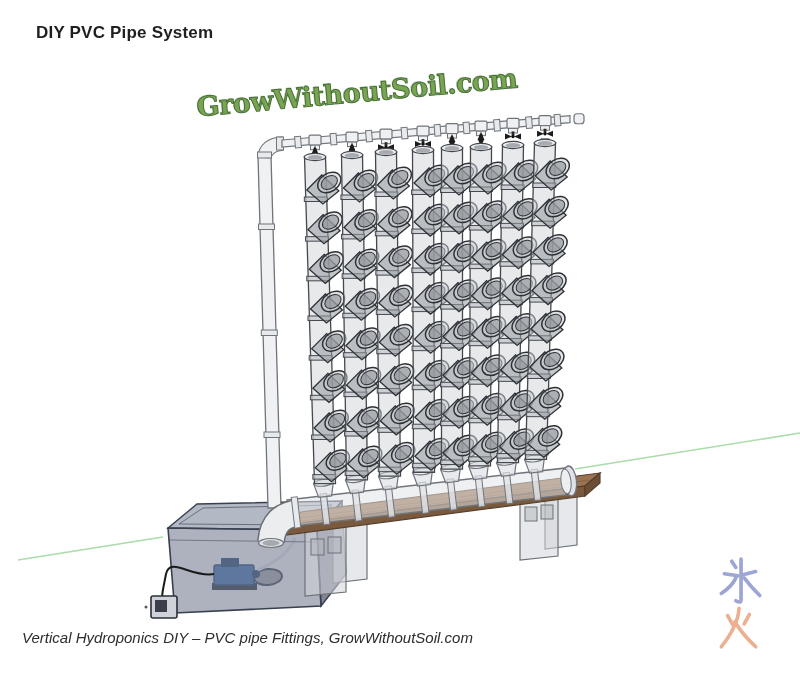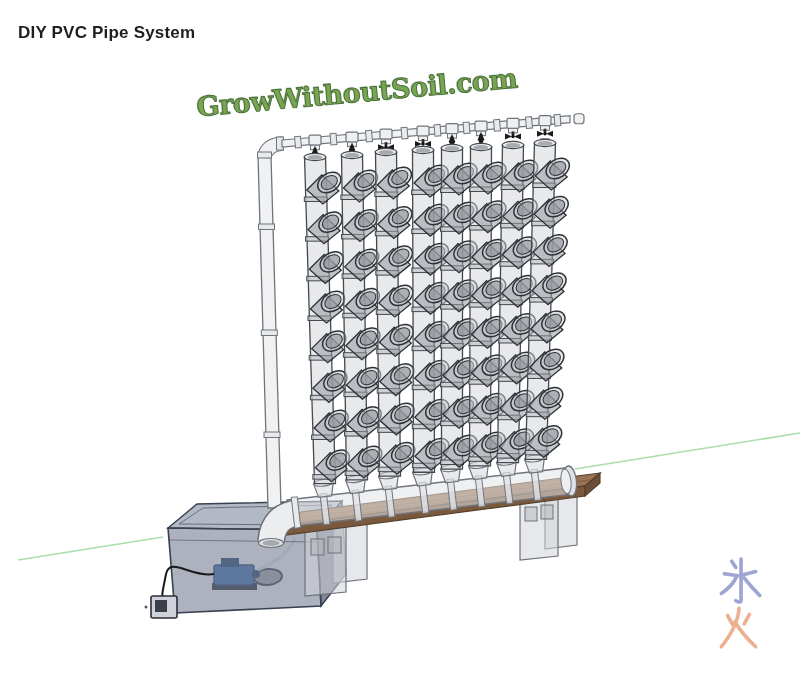--- a/index.html
+++ b/index.html
@@ -1,19 +1,19 @@
 <!DOCTYPE html>
 <html><head>
 <meta charset="utf-8">
 <style>
   html,body{margin:0;padding:0;background:#fff;}
   #stage{position:relative;width:800px;height:677px;background:#ffffff;overflow:hidden;
          font-family:"Liberation Sans",sans-serif;}
   #diagram-svg{position:absolute;left:0;top:0;}
-  .page-title{position:absolute;left:18px;top:23px;font-size:17px;font-weight:bold;
+  .page-title{position:absolute;left:36px;top:23px;font-size:17px;font-weight:bold;
               color:#1f1f1f;letter-spacing:.2px;}
   .site-watermark{position:absolute;left:196px;top:78px;width:300px;text-align:center;
               transform:rotate(-5.2deg);font-family:"DejaVu Serif",serif;font-weight:bold;
               font-size:27px;letter-spacing:-0.5px;color:#79a553;
               -webkit-text-stroke:1px #456f35;
               text-shadow:1px 1px 0 rgba(255,255,255,0.45), -1px -1px 0 rgba(60,95,40,0.25);}
   .image-caption{position:absolute;left:22px;top:629px;font-size:15px;font-style:italic;
               color:#2d2d2d;}
 </style>
 </head>
@@ -481,13 +481,14 @@
       </g>
       <g transform="translate(712,602) scale(0.52)" aria-label="火">
         <path d="M30,26 L40,44" fill="none" stroke="#ecb090" stroke-width="7" stroke-linecap="round"></path>
         <path d="M72,24 L62,42" fill="none" stroke="#ecb090" stroke-width="7" stroke-linecap="round"></path>
         <path d="M52,12 Q50,46 18,86" fill="none" stroke="#ecb090" stroke-width="7" stroke-linecap="round"></path>
         <path d="M44,38 Q58,62 84,86" fill="none" stroke="#ecb090" stroke-width="7" stroke-linecap="round"></path>
       </g>
     </svg>
   <div class="page-title">DIY PVC Pipe System</div>
   <div class="site-watermark">GrowWithoutSoil.com</div>
+  <div class="image-caption">Vertical Hydroponics DIY – PVC pipe Fittings, GrowWithoutSoil.com</div>
 </div>
 
 </body></html>

